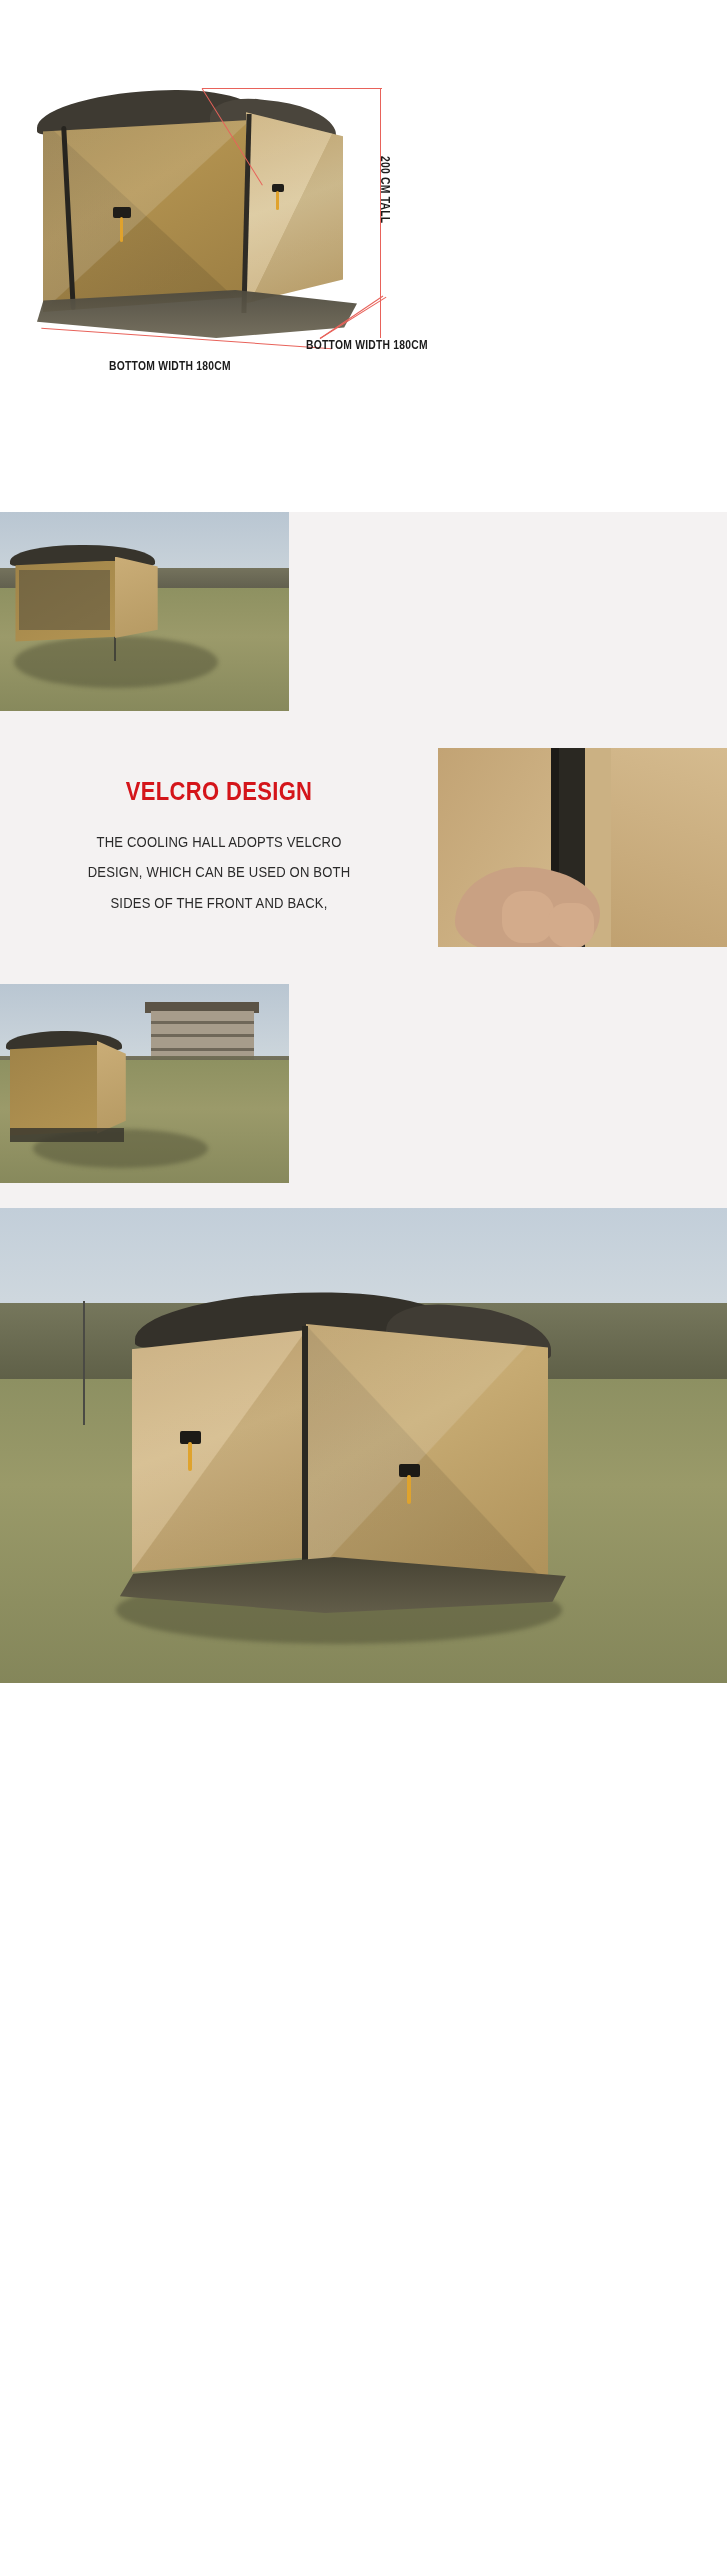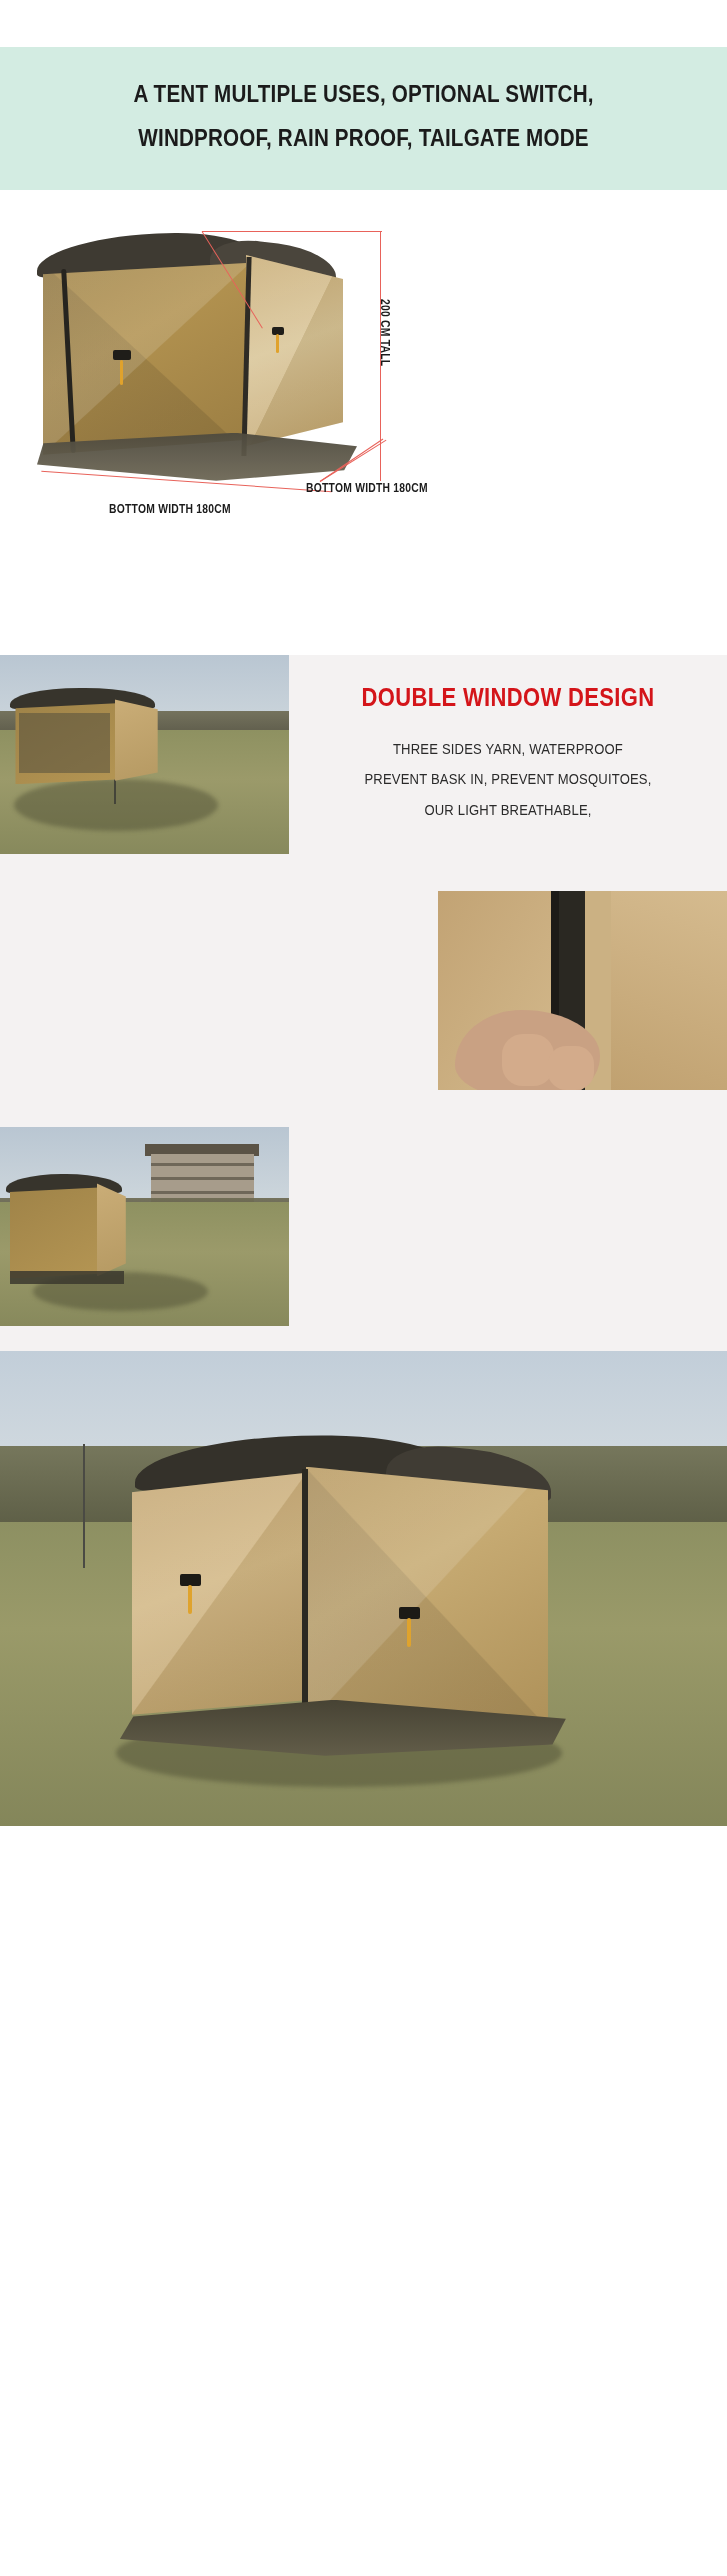--- a/index.html
+++ b/index.html
@@ -195,24 +195,20 @@
     clip-path:polygon(3% 30%, 48% 0%, 100% 34%, 97% 80%, 46% 100%, 0% 70%); }
   .bp-knob { position:absolute; width:21.3px; height:12.6px; background:#1c1a16; border-radius:1.9px; }
   .bp-cord { position:absolute; width:3.9px; height:29px; background:#dfa32d; border-radius:1.9px; }
 </style>
 </head>
 <body>
 
 <div class="page">
 
   <div class="top-gap"></div>
-  <div class="banner">
-    <div class="banner-line">A TENT MULTIPLE USES, OPTIONAL SWITCH,</div>
-    <div class="banner-line">WINDPROOF, RAIN PROOF, TAILGATE MODE</div>
-  </div>
 
   <div class="hero">
     <div class="hero-stage">
 
       <div class="tent">
         <div class="tent-roof"></div>
         <div class="tent-roof2"></div>
         <div class="tent-face"></div>
         <div class="tent-side"></div>
         <div class="tent-seam"></div>
@@ -248,42 +244,42 @@
           <div class="pole" style="left:114px; top:56px; height:93px;"></div>
           <div class="shadow-blob" style="left:13.6px; top:124px; width:204px; height:52px;"></div>
           <div class="mini-tent" style="left:9.7px; top:33px; width:155px; height:105px;">
             <div class="mt-roof" style="left:0; top:0; width:145px; height:21.3px;"></div>
             <div class="mt-face" style="left:5.8px; top:15.5px; width:101px; height:81px; clip-path:polygon(0% 6%,100% 0%,100% 94%,0% 100%);"></div>
             <div class="mt-side" style="left:105px; top:11.6px; width:43px; height:83px; clip-path:polygon(0% 0%,100% 12%,100% 88%,0% 98%);"></div>
             <div class="mt-mesh" style="left:9.7px; top:25px; width:91px; height:60px; opacity:.5;"></div>
           </div>
         </div>
       </div>
-      <div class="ftext">
-        <div class="ftitle">DOUBLE WINDOW DESIGN</div>
-        <div class="fbody">
-          <span>THREE SIDES YARN, WATERPROOF</span>
-          <span>PREVENT BASK IN, PREVENT MOSQUITOES,</span>
-          <span>OUR LIGHT BREATHABLE,</span>
-        </div>
-      </div>
     </div>
 
     <div class="spacer-sm"></div>
 
     <div class="frow rev">
       <div class="fimg">
         <div class="closeup">
           <div class="cu-flapL"></div>
           <div class="cu-strip"></div>
           <div class="cu-gap"></div>
           <div class="cu-flapR"></div>
           <div class="cu-hand"></div>
           <div class="cu-finger" style="left:22%; bottom:2%; width:18%; height:26%;"></div>
           <div class="cu-finger" style="left:38%; bottom:0%; width:16%; height:22%;"></div>
+        </div>
+      </div>
+      <div class="ftext">
+        <div class="ftitle">VELCRO DESIGN</div>
+        <div class="fbody">
+          <span>THE COOLING HALL ADOPTS VELCRO</span>
+          <span>DESIGN, WHICH CAN BE USED ON BOTH</span>
+          <span>SIDES OF THE FRONT AND BACK,</span>
         </div>
       </div>
     </div>
 
     <div class="spacer-sm"></div>
 
     <div class="frow">
       <div class="fimg">
         <div class="scene">
           <div class="sky"></div>

